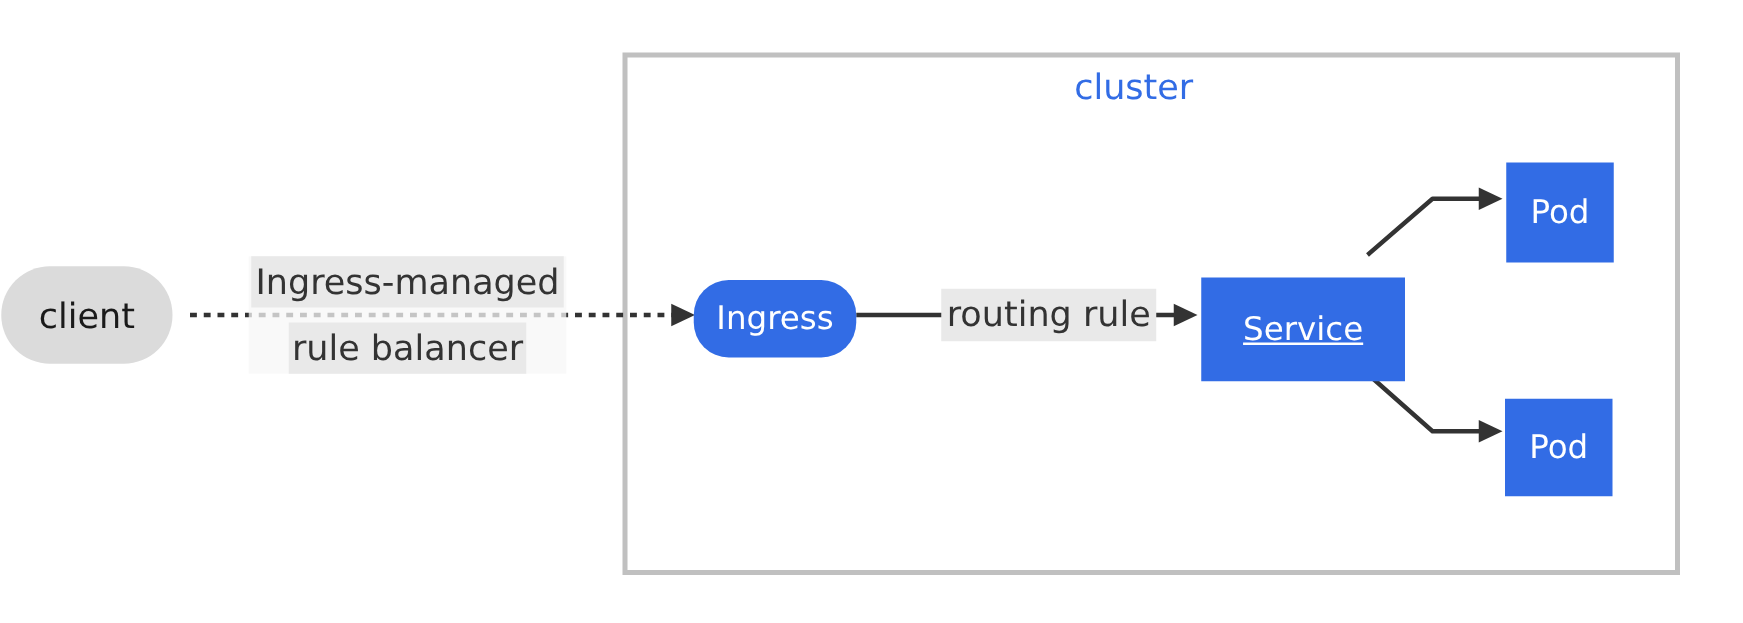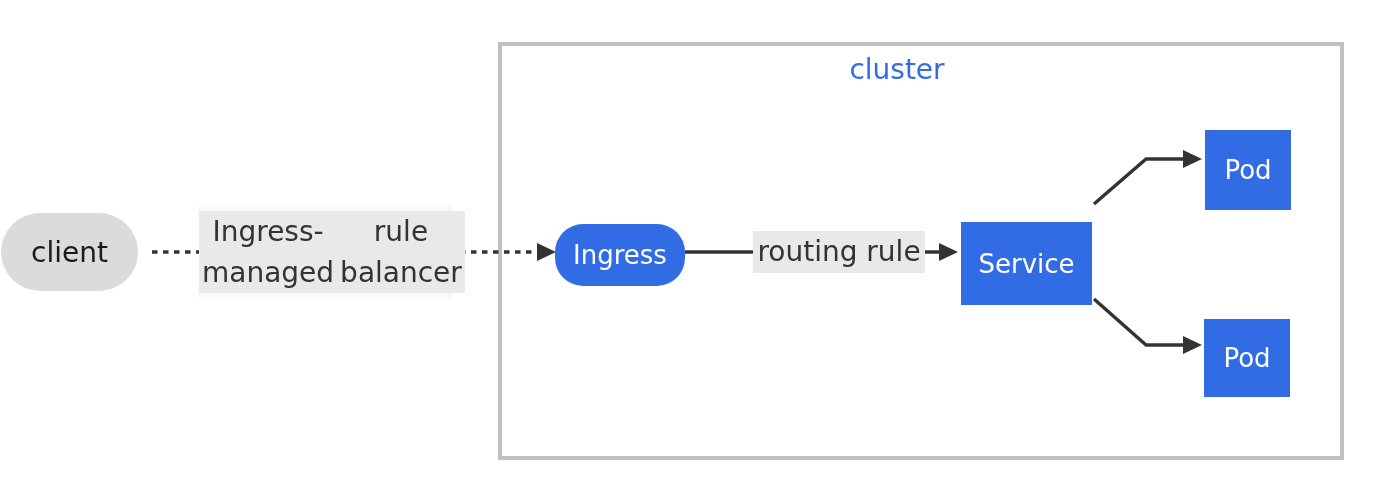--- a/index.html
+++ b/index.html
@@ -25,35 +25,35 @@
   }
   .cluster-box{
     position:absolute;
     left:498px;top:42px;width:846px;height:418px;
     border:4px solid var(--cluster-border);
     box-sizing:border-box;
     background:transparent;
   }
   .cluster-title{
     position:absolute;
-    left:474px;top:54px;width:846px;
+    left:484px;top:54px;width:846px;
     text-align:center;
     color:var(--cluster-label);
     font-size:28px;line-height:32px;
   }
   .node{
     position:absolute;
     background:var(--node-blue);
     color:var(--node-text);
     display:flex;align-items:center;justify-content:center;
     font-size:26px;
     margin-top:12px;
   }
   .node-ingress{left:555px;top:212px;width:130px;height:62px;border-radius:28px;}
-  .node-service{left:961px;top:210px;width:131px;height:83px;}
+  .node-service{left:961px;top:210px;width:163px;height:83px;text-decoration:underline;}
   .node-pod-top{left:1205px;top:118px;width:86px;height:80px;}
   .node-pod-bottom{left:1204px;top:307px;width:86px;height:78px;}
   .client-pill{
     position:absolute;
     left:1px;top:213px;width:137px;height:78px;
     background:var(--client-fill);
     border-radius:39px;
     display:flex;align-items:center;justify-content:center;
     color:var(--client-text);
     font-size:28px;
@@ -62,21 +62,21 @@
   svg.connectors path, svg.connectors line{
     stroke:var(--edge);stroke-width:3.5;fill:none;
     stroke-linejoin:round;stroke-linecap:butt;
   }
   svg.connectors .dashed{stroke-dasharray:5.5 5.5;}
   svg.connectors polygon{fill:var(--edge);stroke:none;}
   .edge-label-two-line{
     position:absolute;
     left:199px;top:205px;width:254px;height:94px;
     background:var(--label-outer-bg);
-    display:flex;align-items:center;justify-content:space-between;
+    display:flex;flex-direction:column;align-items:center;justify-content:space-between;
     color:var(--label-text);
     font-size:28px;text-align:center;
   }
   .edge-label-two-line .line{
     background:var(--label-bg);
     line-height:41px;display:inline-block;padding:0 3px;
   }
   .edge-label-single{
     position:absolute;
     left:753px;top:231px;width:172px;height:42px;

